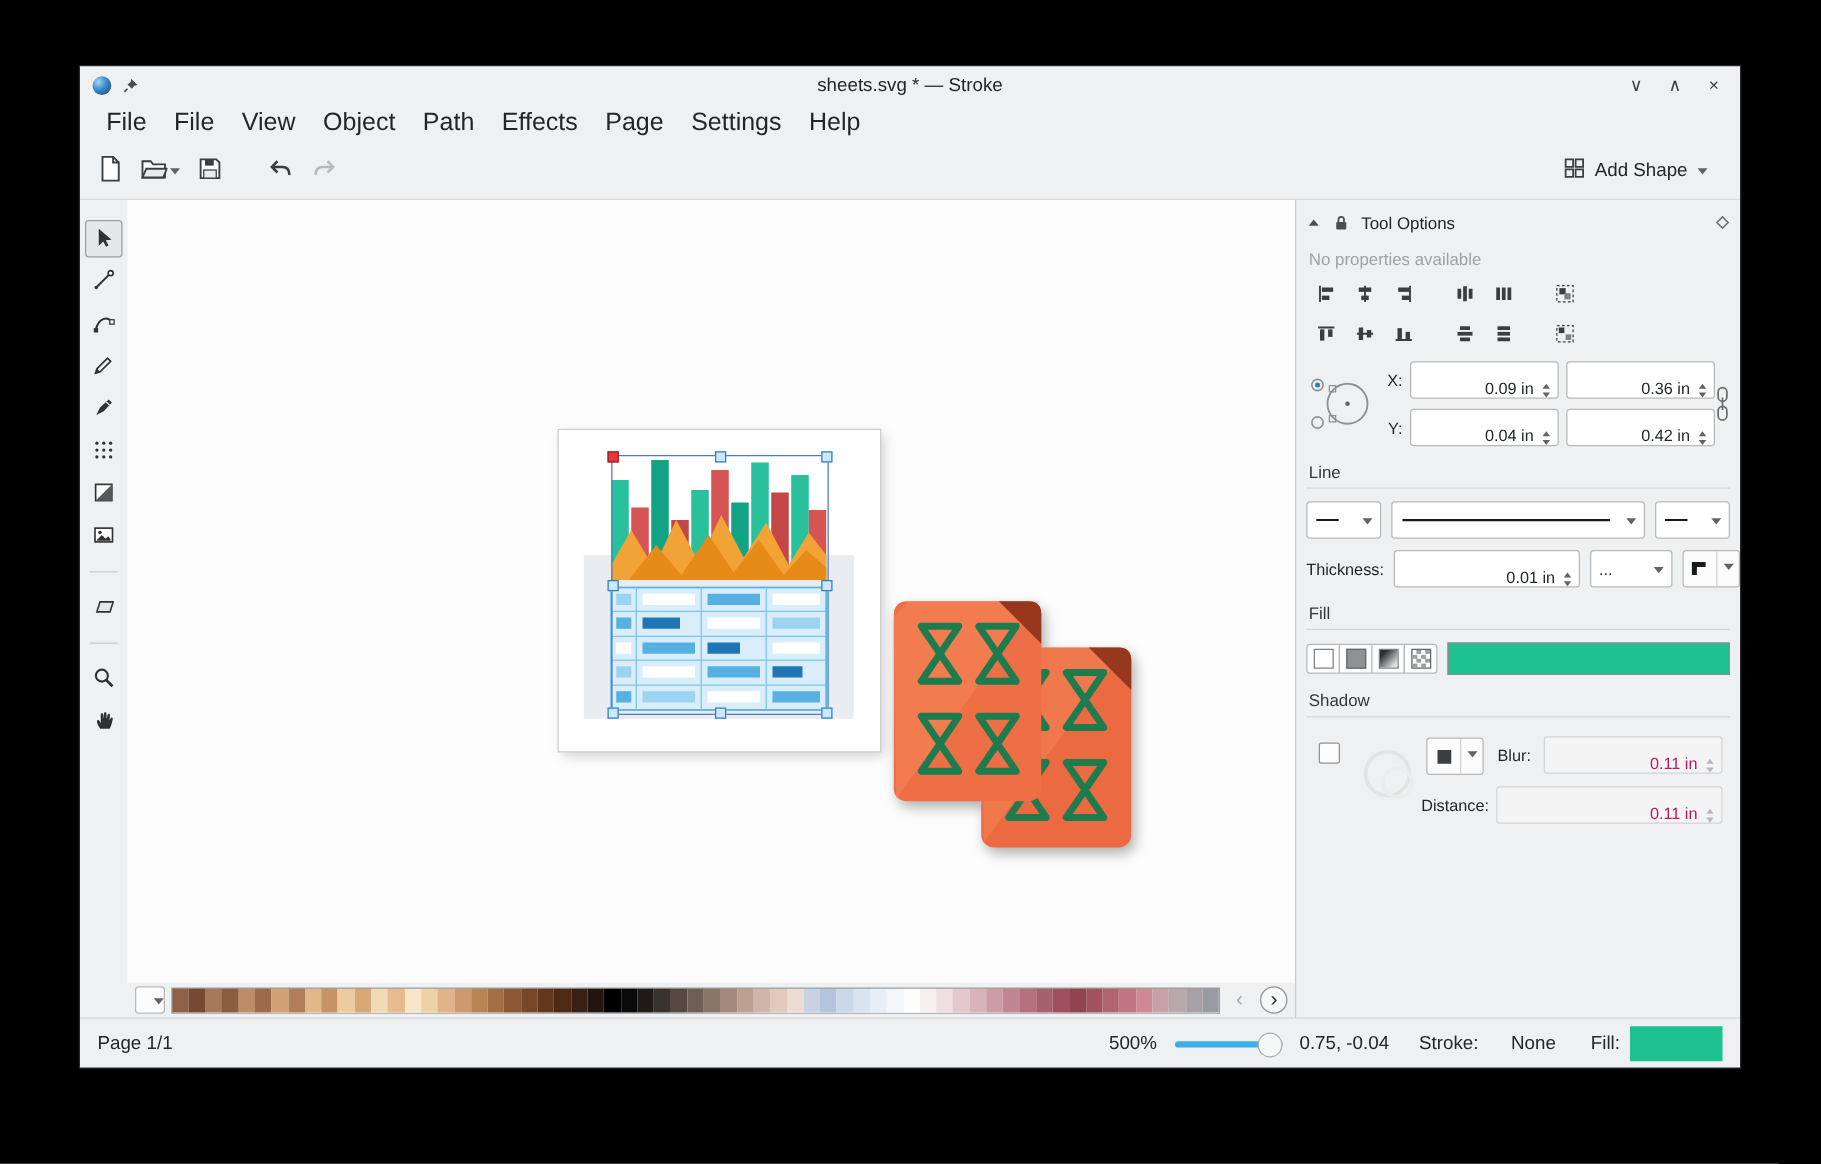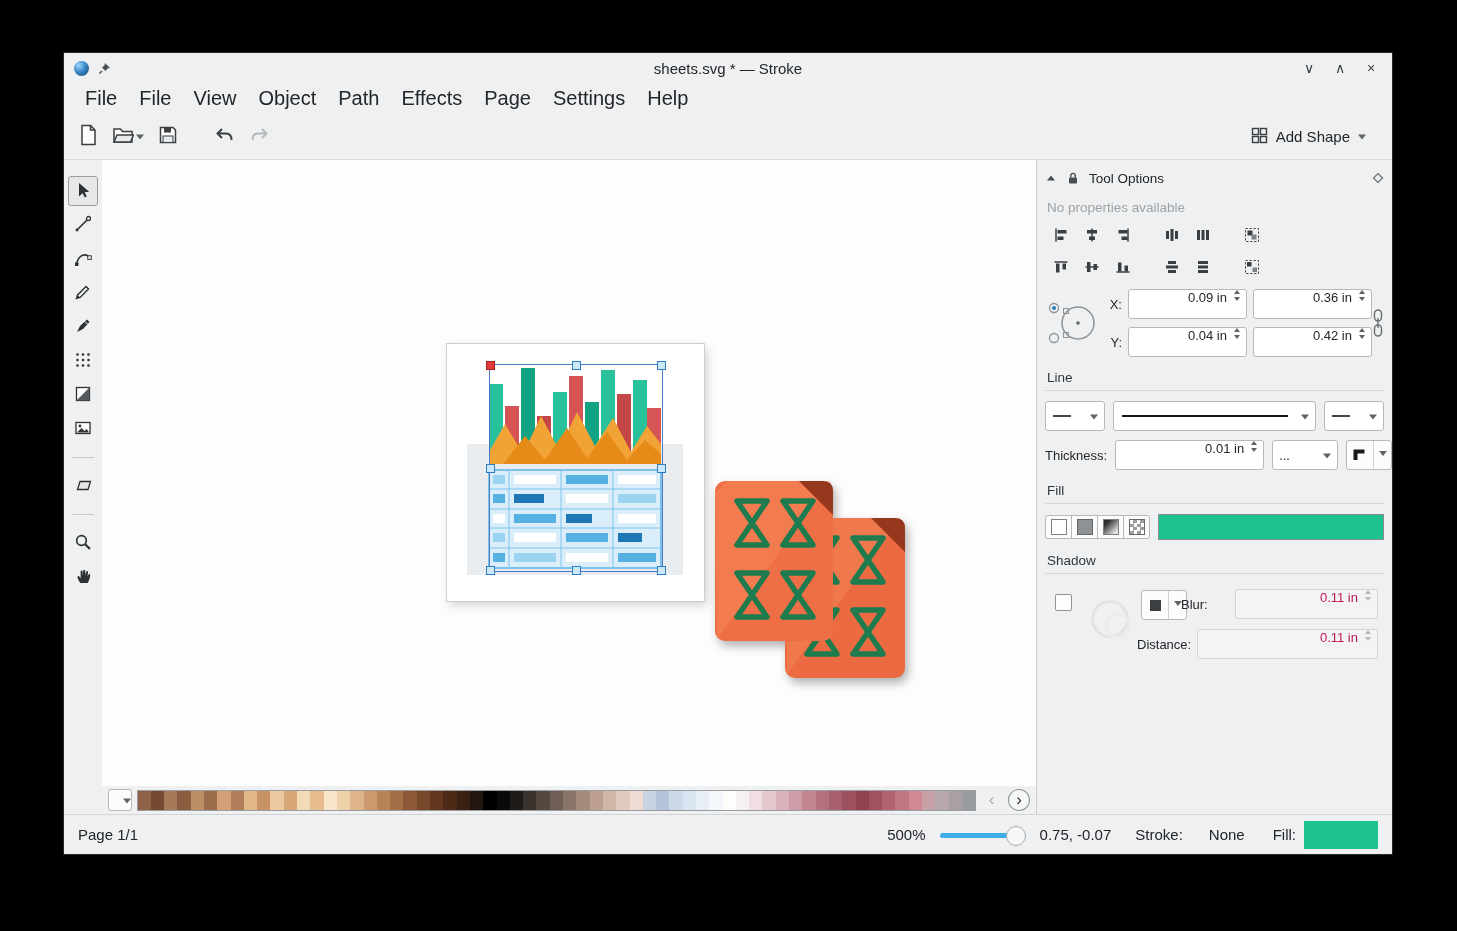--- a/index.html
+++ b/index.html
@@ -61,21 +61,21 @@
   .sec{border-bottom:1px solid #d5d6d7;padding:4px 2px 5px;margin-top:9px;font-size:13.5px;color:#31363b}
   .muted{color:#9ea2a5;padding:8px 2px 0;font-size:13.5px}
   .arow{display:flex;align-items:center;gap:4px;margin-top:8px;padding-left:2px}
   .abtn{width:27px;height:24px;background:none;border:none;display:flex;align-items:center;justify-content:center;padding:0}
   .agap{width:14px;flex:none}
   .geo{display:flex;margin-top:10px;gap:6px;align-items:center}
   .anchor{width:56px;height:54px;flex:none}
   .geo-grid{flex:1;display:flex;flex-direction:column;gap:8px;min-width:0}
   .grow{display:flex;align-items:center;gap:6px}
   .glabel{width:15px;text-align:right;font-size:13px;flex:none}
-  .spin{display:flex;align-items:flex-start;height:28px;background:#fff;border:1px solid #b6b9bb;border-radius:3px;padding:0 5px 0 8px;min-width:0}
+  .spin{display:flex;align-items:flex-end;height:28px;background:#fff;border:1px solid #b6b9bb;border-radius:3px;padding:0 5px 0 8px;min-width:0}
   .spin .val{flex:1;text-align:right;padding-right:5px;font-size:13px;white-space:nowrap}
   .arrows{display:flex;flex-direction:column;gap:3px;align-items:center;width:9px;flex:none}
   .tri-up{width:0;height:0;border-left:3.5px solid transparent;border-right:3.5px solid transparent;border-bottom:4.5px solid #5f6365}
   .tri-down{width:0;height:0;border-left:3.5px solid transparent;border-right:3.5px solid transparent;border-top:4.5px solid #5f6365}
   .spin.g1{width:104px;flex:none}
   .linkcol{width:13px;flex:none;display:flex;align-items:center;justify-content:center}
   .linerow{display:flex;gap:8px;margin-top:10px;align-items:center}
   .combo{display:flex;align-items:center;height:28px;background:#fff;border:1px solid #b6b9bb;border-radius:3px;padding:0 6px;gap:4px}
   .combo.sm{width:46px;flex:none}
   .combo.lg{flex:1;min-width:0}
@@ -98,21 +98,21 @@
   .fsw-grad{background:linear-gradient(135deg,#2c2e30 20%,#dfe1e2 85%)}
   .fsw-checker{background:conic-gradient(#9b9fa2 25%,#fff 25% 50%,#9b9fa2 50% 75%,#fff 75%);background-size:7px 7px;border-color:#64686b}
   .fillbar{flex:1;height:24px;border:1px solid #8a8e90}
   .shadowbody{position:relative;height:90px;margin-top:6px}
   .checkbox{position:absolute;left:10px;top:14px;width:15px;height:15px;background:#fdfdfd;border:1px solid #8f9396;border-radius:2px}
   .ringA{position:absolute;left:46px;top:20px;width:32px;height:32px;border:3px solid #e2e3e4;border-radius:50%}
   .ringB{position:absolute;left:60px;top:33px;width:20px;height:20px;border:3px solid #ececec;border-radius:50%}
   .shpos{position:absolute;left:96px;top:10px}
   .shsw{width:11px;height:11px;background:#3c3f41;display:block}
   .slabel{position:absolute;font-size:13px;color:#232629}
-  .blurl{left:136px;top:17px}
+  .blurl{left:153px;top:17px}
   .distl{left:92px;top:57px}
   .blurspin{position:absolute;left:190px;top:9px;width:128px}
   .distspin{position:absolute;left:152px;top:49px;width:166px}
   .spin.dis{background:#f4f4f5;color:#be185d;border-color:#d2d4d5}
   .spin.dis .tri-up{border-bottom-color:#b5b8ba}
   .spin.dis .tri-down{border-top-color:#b5b8ba}
 
   
   .statusbar{height:39px;flex:none;display:flex;align-items:center;padding:0 14px;border-top:1px solid #d4d5d6;font-size:15px;color:#232629}
   .slider{position:relative;width:86px;height:20px;margin:0 14px;flex:none}
@@ -719,20 +719,20 @@
   </div>
 
   <footer class="statusbar">
     <span class="sb-page">Page 1/1</span>
     <span class="flex1"></span>
     <span class="sb-zoom">500%</span>
     <div class="slider">
       <div class="track"></div>
       <div class="knob"></div>
     </div>
-    <span class="sb-coords">0.75, -0.07</span>
+    <span class="sb-coords">0.75, -0.04</span>
     <span class="sb-stroke-lab">Stroke:</span>
     <span class="sb-stroke-val">None</span>
     <span class="sb-fill-lab">Fill:</span>
     <span class="sb-fill" style="background-color: rgb(30, 194, 142);"></span>
   </footer>
 
 </div>
 
 </body></html>

